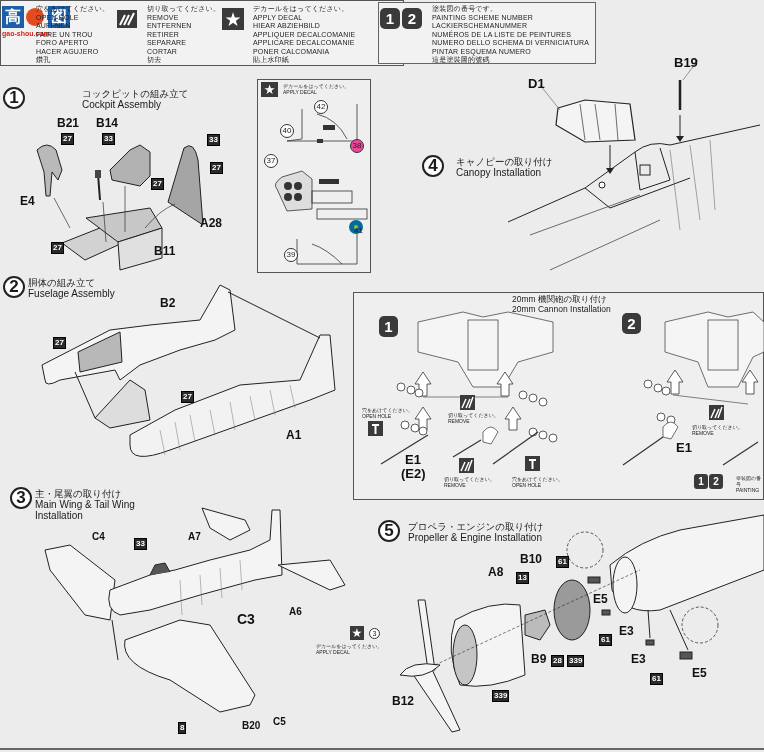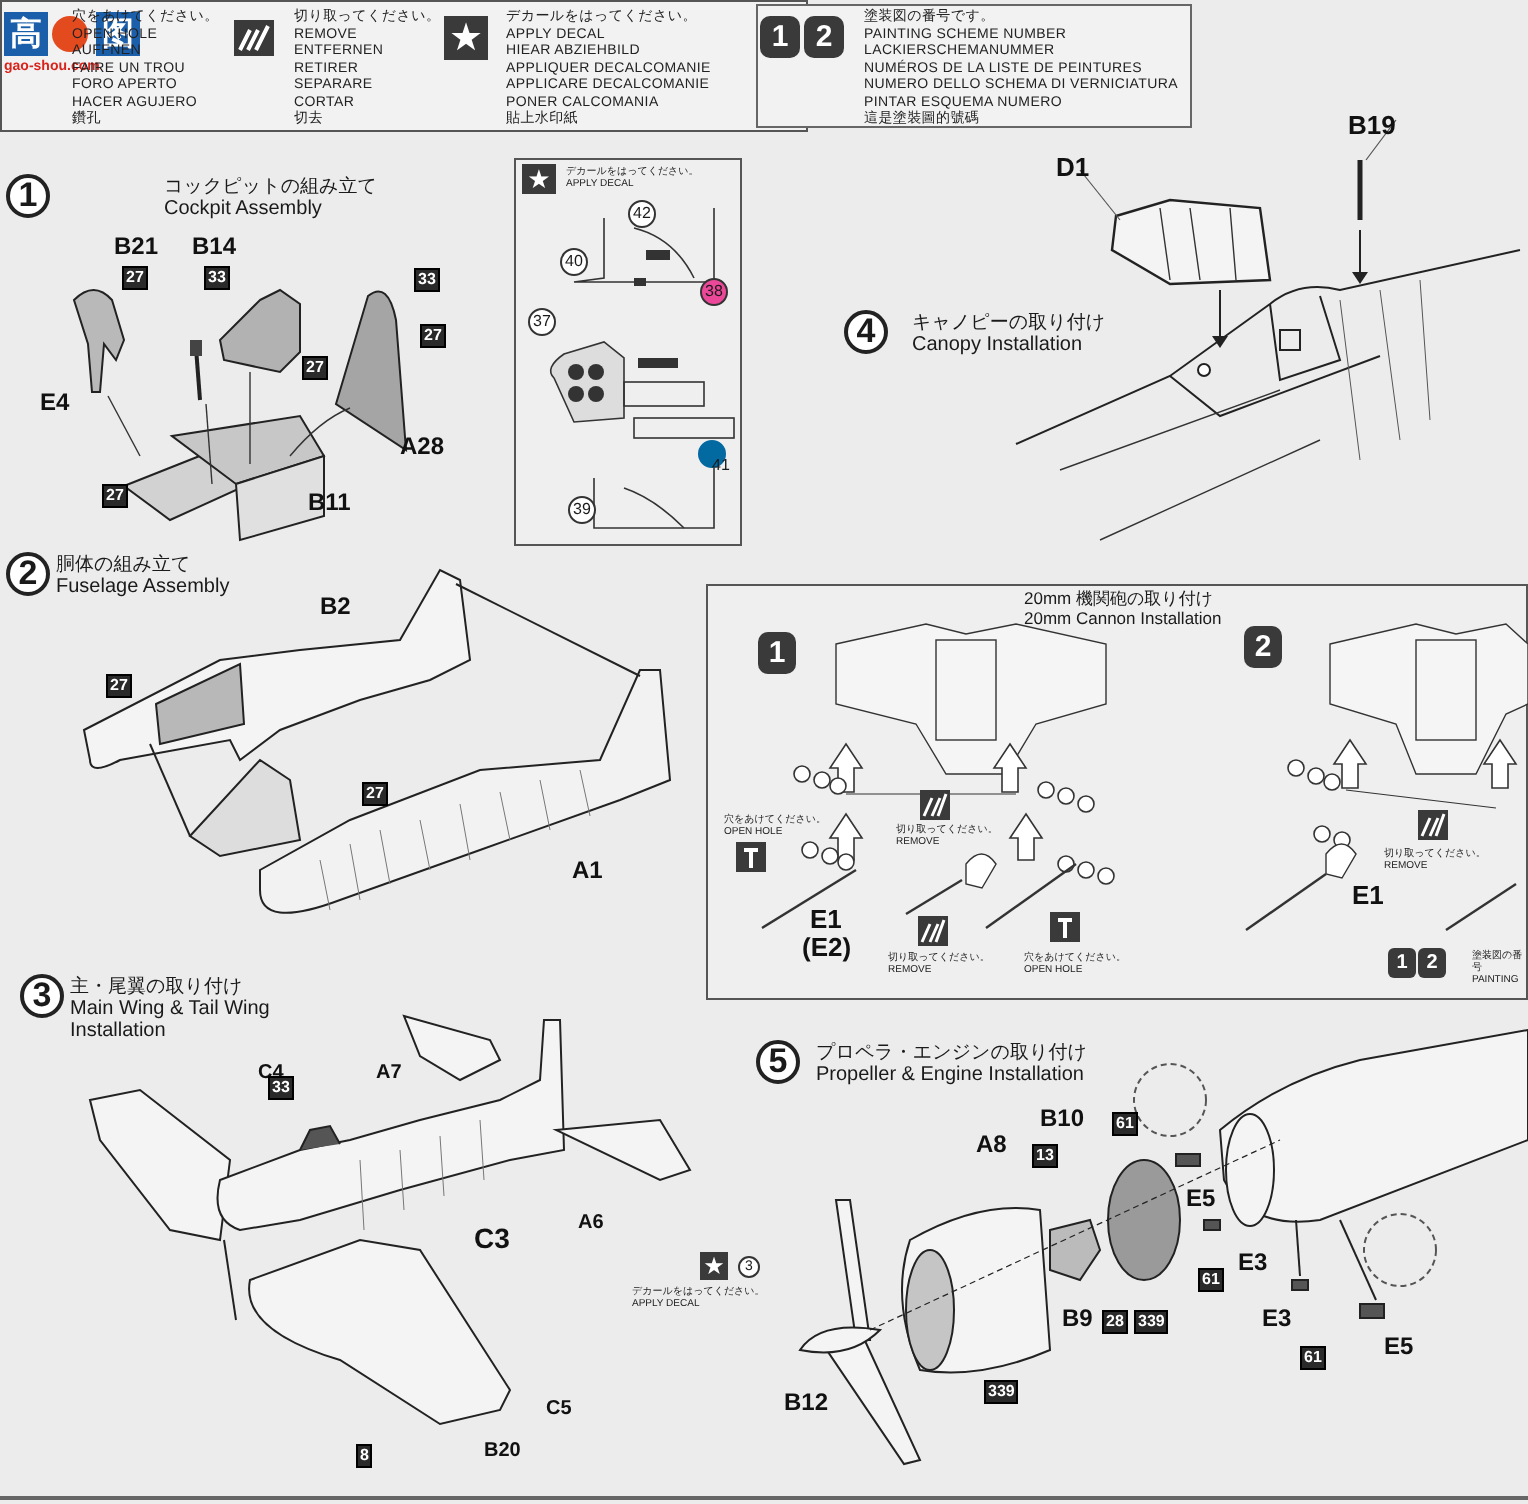--- a/index.html
+++ b/index.html
@@ -138,21 +138,21 @@
   <rect x="62" y="100" width="20" height="5" fill="#333"></rect>
   <rect x="55" y="112" width="40" height="12" fill="none" stroke="#333" stroke-width="0.8"></rect>
   <rect x="60" y="130" width="50" height="10" fill="none" stroke="#333" stroke-width="0.8"></rect>
   <path d="M40,160 L40,185 L100,185 L100,155" stroke="#333" fill="none" stroke-width="0.8"></path>
   <path d="M55,165 Q70,170 85,185" stroke="#333" fill="none" stroke-width="0.8"></path>
 </svg>
 <div class="abs" style="left:314px; top:100px; width:14px; height:14px; border:1px solid #333; border-radius:50%; font-size:8px; text-align:center; line-height:12px; background:#fff;">42</div>
 <div class="abs" style="left:280px; top:124px; width:14px; height:14px; border:1px solid #333; border-radius:50%; font-size:8px; text-align:center; line-height:12px; background:#fff;">40</div>
 <div class="abs" style="left:350px; top:139px; width:14px; height:14px; border:1px solid #333; border-radius:50%; font-size:8px; text-align:center; line-height:12px; background:#ec4899;">38</div>
 <div class="abs" style="left:264px; top:154px; width:14px; height:14px; border:1px solid #333; border-radius:50%; font-size:8px; text-align:center; line-height:12px; background:#fff;">37</div>
-<div class="abs" style="left:349px; top:220px; width:14px; height:14px; border:7px solid #0369a1; border-radius:50%; font-size:8px; text-align:center; line-height:12px; background:#84cc16;">41</div>
+<div class="abs" style="left:349px; top:220px; width:14px; height:14px; border:5px solid #0369a1; border-radius:50%; font-size:8px; text-align:center; line-height:12px; background:#84cc16;">41</div>
 <div class="abs" style="left:284px; top:248px; width:14px; height:14px; border:1px solid #333; border-radius:50%; font-size:8px; text-align:center; line-height:12px; background:#fff;">39</div>
 
 <svg width="384" height="220" style="left:380px; top:70px;">
   <path d="M178,38 L205,30 L250,34 L255,70 L205,72 L176,55 Z" fill="#f4f4f4" stroke="#222" stroke-width="1.2"></path>
   <path d="M200,34 L205,70 M215,34 L220,70 M235,34 L238,70" stroke="#333" stroke-width="0.7"></path>
   <line x1="230" y1="75" x2="230" y2="100" stroke="#222"></line>
   <polygon points="226,98 234,98 230,104" fill="#222"></polygon>
   <line x1="300" y1="10" x2="300" y2="40" stroke="#222" stroke-width="2.5"></line>
   <line x1="300" y1="45" x2="300" y2="68" stroke="#222"></line>
   <polygon points="296,66 304,66 300,72" fill="#222"></polygon>
@@ -311,25 +311,25 @@
 <svg width="340" height="272" style="left:0; top:480px;">
   <path d="M45,70 L70,65 L115,100 L110,140 L85,135 L50,90 Z" fill="#f4f4f4" stroke="#222"></path>
   <path d="M110,110 L150,95 L175,90 L210,80 L250,70 L270,60 L272,30 L280,30 L282,95 L255,100 L200,115 L150,130 L120,135 Q105 130 110,110 Z" fill="#f4f4f4" stroke="#222"></path>
   <path d="M150,95 L155,85 L165,83 L170,92" stroke="#222" fill="#555"></path>
   <path d="M202,28 L245,40 L250,50 L230,60 L210,48 Z" fill="#f4f4f4" stroke="#222"></path>
   <path d="M278,85 L330,80 L345,105 L330,110 Z" fill="#f4f4f4" stroke="#222"></path>
   <path d="M125,160 L180,140 L210,145 L255,215 L250,225 L220,232 L170,200 Q120 185 125,160 Z" fill="#f4f4f4" stroke="#222"></path>
   <line x1="112" y1="140" x2="118" y2="180" stroke="#222"></line>
   <path d="M180,100 L182,135 M200,95 L202,125 M220,88 L222,118 M240,80 L242,110" stroke="#777" stroke-width="0.5"></path>
 </svg>
-<div class="label" style="left:92px; top:531px; font-size:10px;margin-left:37px;">C4</div>
+<div class="label" style="left:92px; top:531px; font-size:10px;">C4</div>
 <div class="label" style="left:188px; top:531px; font-size:10px;">A7</div>
 <div class="label" style="left:289px; top:606px; font-size:10px;">A6</div>
 <div class="label" style="left:237px; top:611px; font-size:14px;">C3</div>
-<div class="label" style="left:273px; top:699px; font-size:10px;">C5</div>
+<div class="label" style="left:273px; top:716px; font-size:10px;">C5</div>
 <div class="label" style="left:242px; top:720px; font-size:10px;">B20</div>
 <div class="color-tag" style="left:134px; top:538px;">33</div>
 <div class="color-tag" style="left:178px; top:722px;">8</div>
 
 <div class="step-num" style="left:378px; top:520px;">5</div>
 <div class="step-title" style="left:408px; top:521px;">
   <div class="jp">プロペラ・エンジンの取り付け</div>
   <div>Propeller &amp; Engine Installation</div>
 </div>
 <svg width="424" height="252" style="left:340px; top:500px;">

